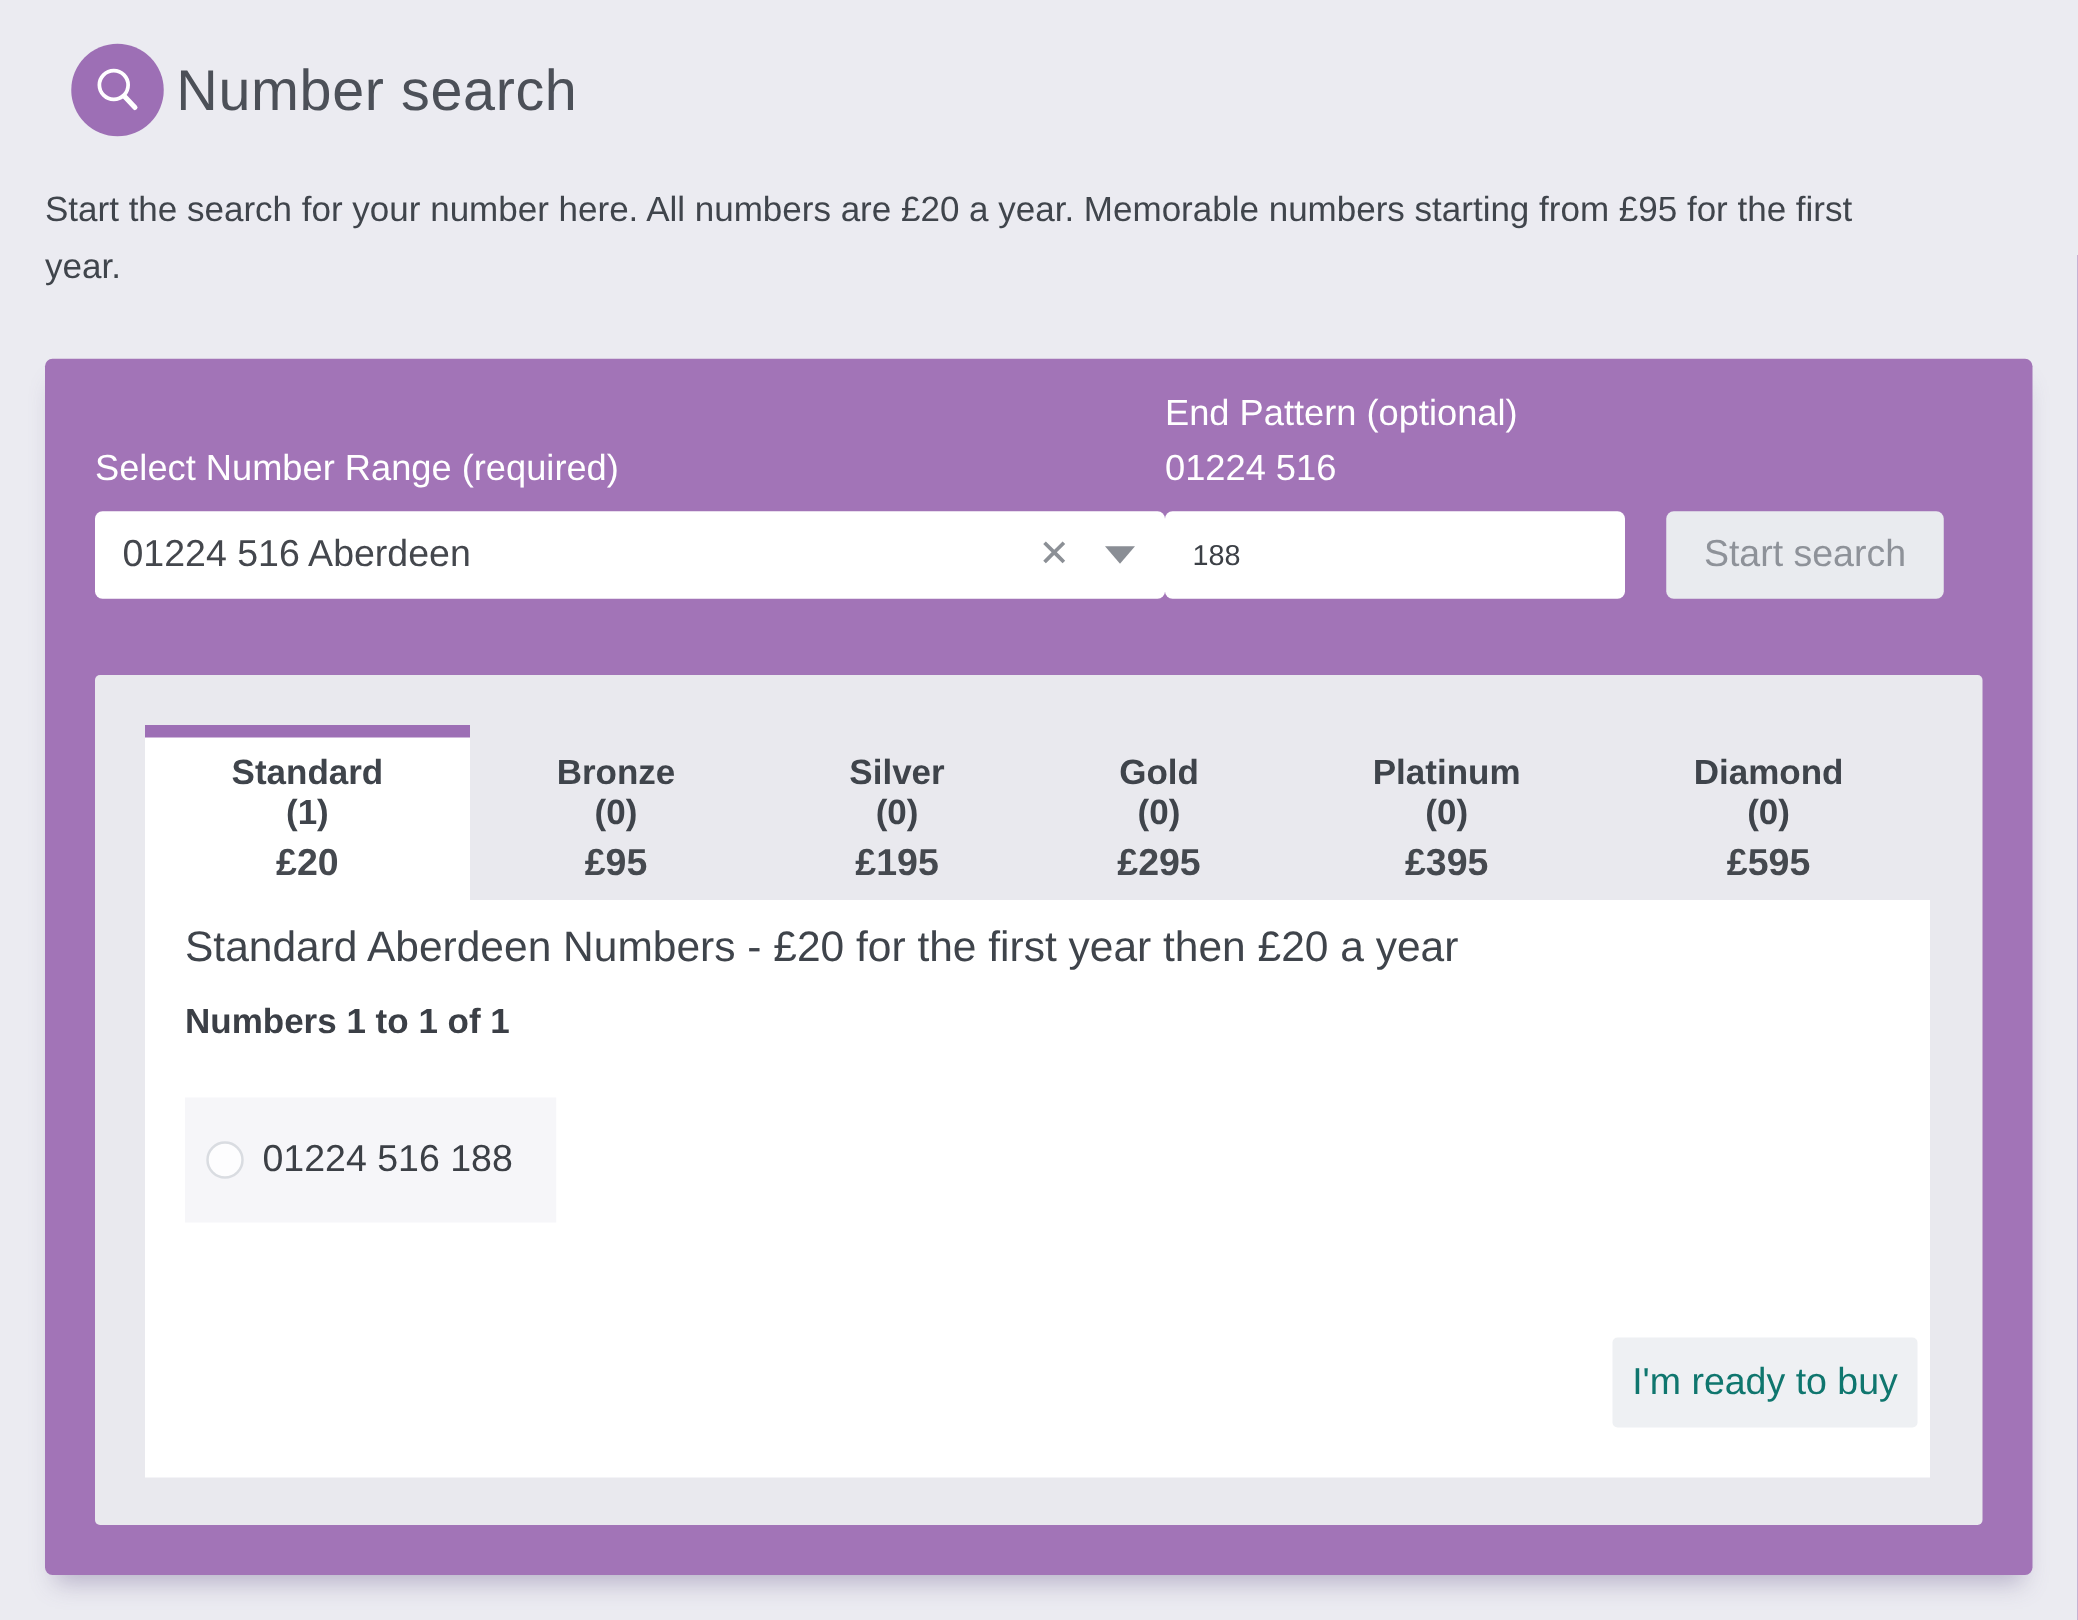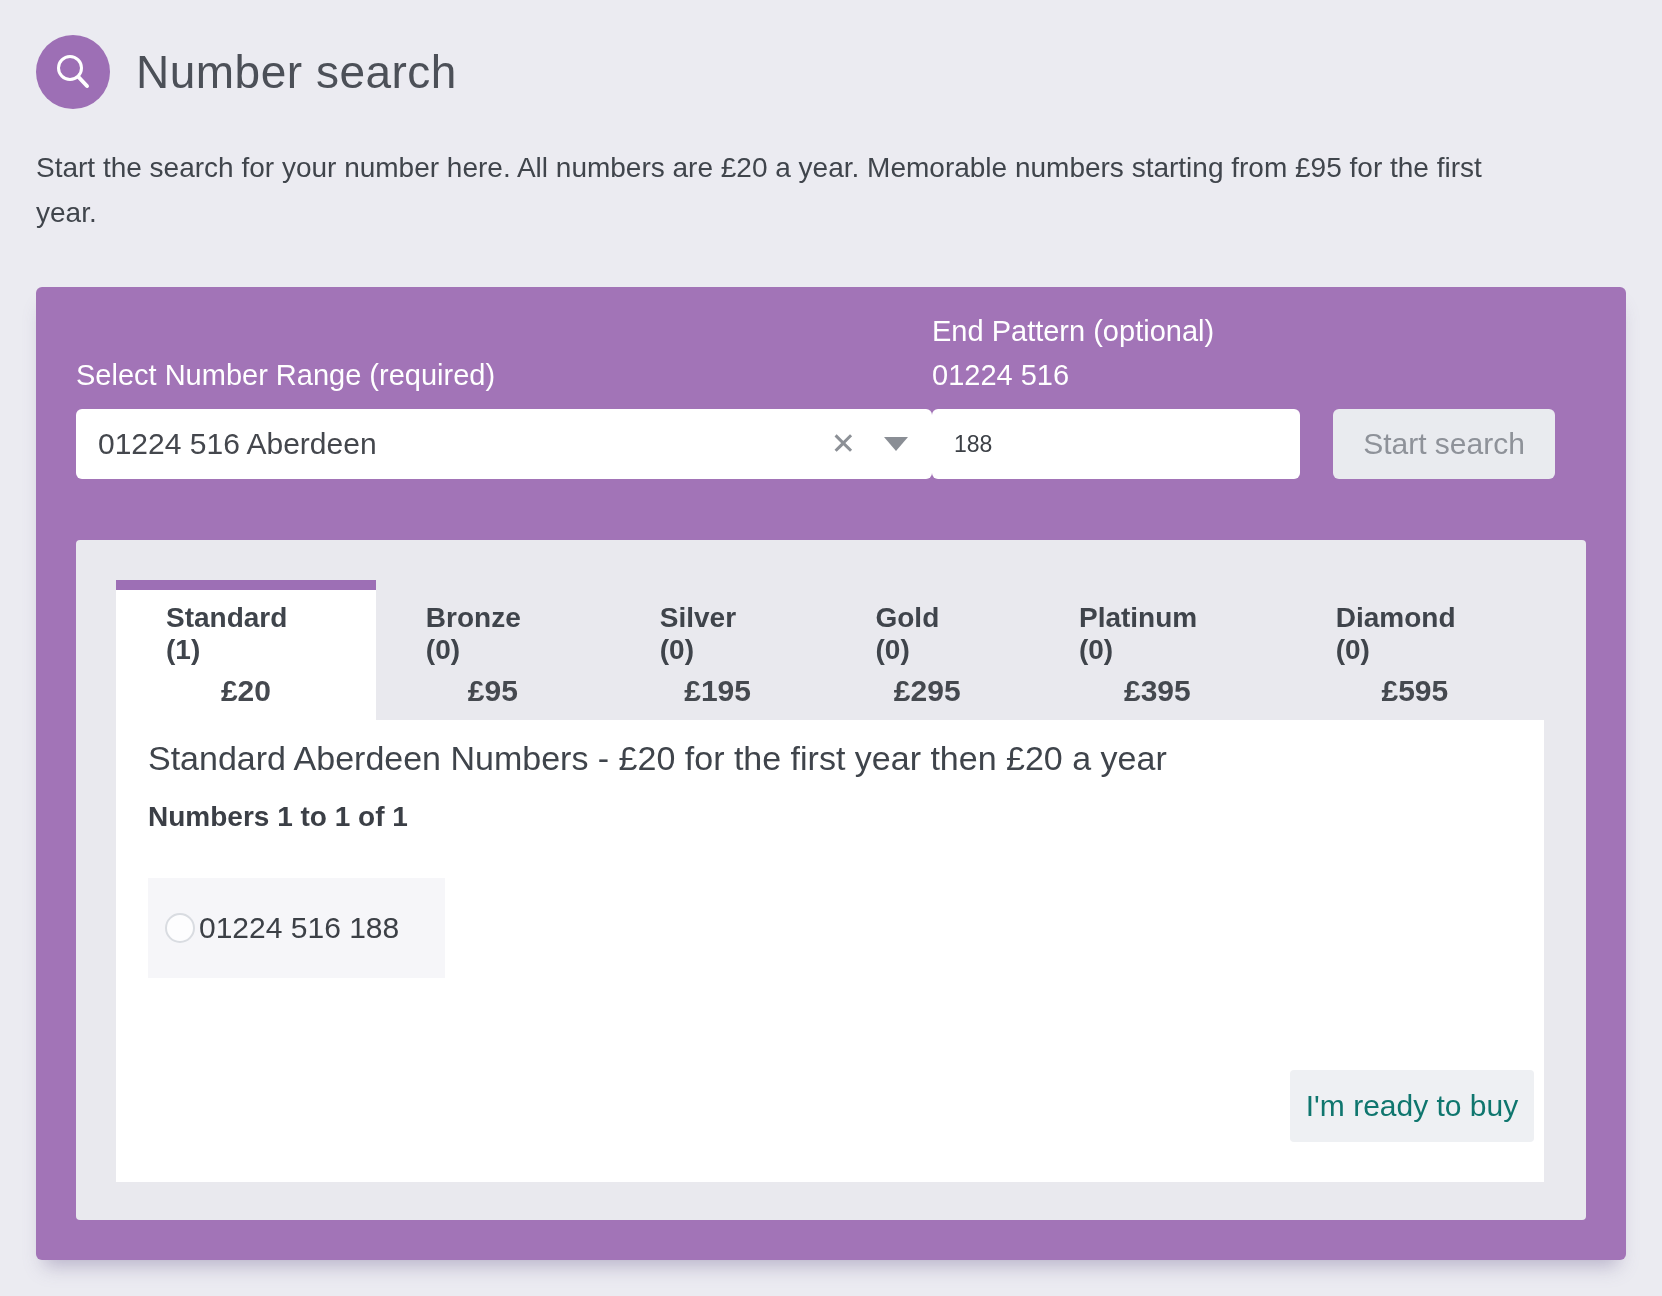--- a/index.html
+++ b/index.html
@@ -5,21 +5,21 @@
 <style>
   * { margin:0; padding:0; box-sizing:border-box; }
   html,body { width:1662px; height:1296px; }
   body {
     background:#ebebf1;
     font-family:"Liberation Sans", sans-serif;
     color:#40454c;
     overflow:hidden;
   }
   
-  .header { display:flex; align-items:center; gap:26px; padding:35px 36px 0 36px; }
+  .header { display:flex; align-items:center; gap:10px; padding:35px 36px 0 57px; }
   .icon-circle {
     width:74px; height:74px; border-radius:50%;
     background:#9d6fb5; flex:none;
     display:flex; align-items:center; justify-content:center;
   }
   .page-title { font-size:46px; font-weight:400; color:#4c5058; letter-spacing:0.5px; }
 
   .intro {
     margin:36px 36px 0 36px; width:1458px;
     font-size:28px; line-height:45px; color:#40454c;
@@ -77,37 +77,38 @@
     border-radius:4px;
     padding:40px 42px 38px 40px;
   }
 
   .tabs { display:flex; }
   .tab {
     height:140px; border-top:10px solid transparent;
     padding:0 50px; cursor:pointer;
     display:flex; flex-direction:column; align-items:center; justify-content:center;
     gap:8px;
+    text-align:center;
   }
   .tab.active { background:#ffffff; border-top-color:#9d6fb5; }
   .tab-label { font-size:28px; font-weight:bold; color:#3f444b; }
   .tab-price { font-size:30px; font-weight:700; color:#45494f; }
 
   .content {
     background:#ffffff;
     min-height:456px;
     padding:8px 10px 40px 32px;
   }
   .results-heading { font-size:34px; font-weight:400; color:#3f444b; margin-top:10px; line-height:40px; }
   .results-count { font-size:28px; font-weight:bold; color:#3b3f46; margin-top:24px; line-height:30px; }
 
   .number-card {
     margin-top:46px; width:297px; height:100px;
     background:#f6f6f9;
-    display:flex; align-items:center; gap:4px;
+    display:flex; align-items:center; gap:15px;
     padding-left:17px;
   }
   .radio {
     width:30px; height:30px; flex:none;
     border-radius:50%; border:2px solid #d9dce1;
     background:#fdfdfe; cursor:pointer;
   }
   .number-text { font-size:30px; color:#3c4046; }
 
   .buy-row { display:flex; justify-content:flex-end; margin-top:92px; }

